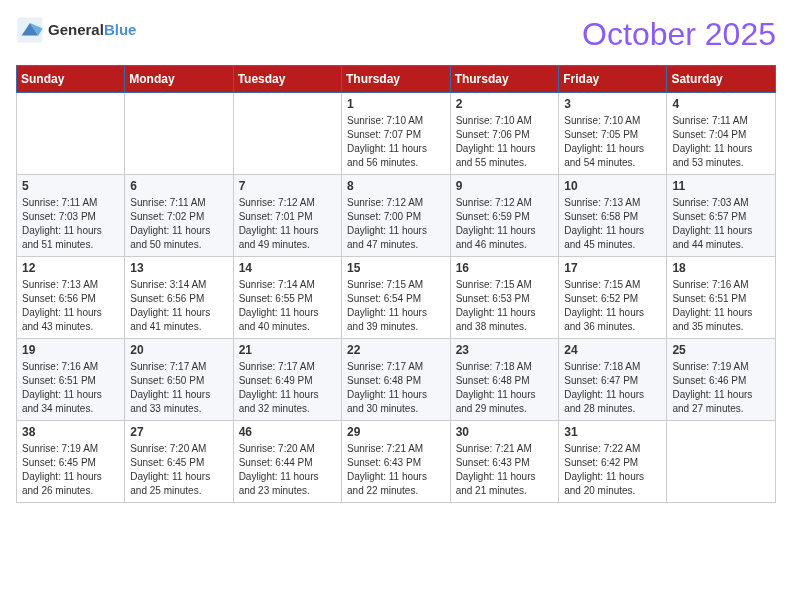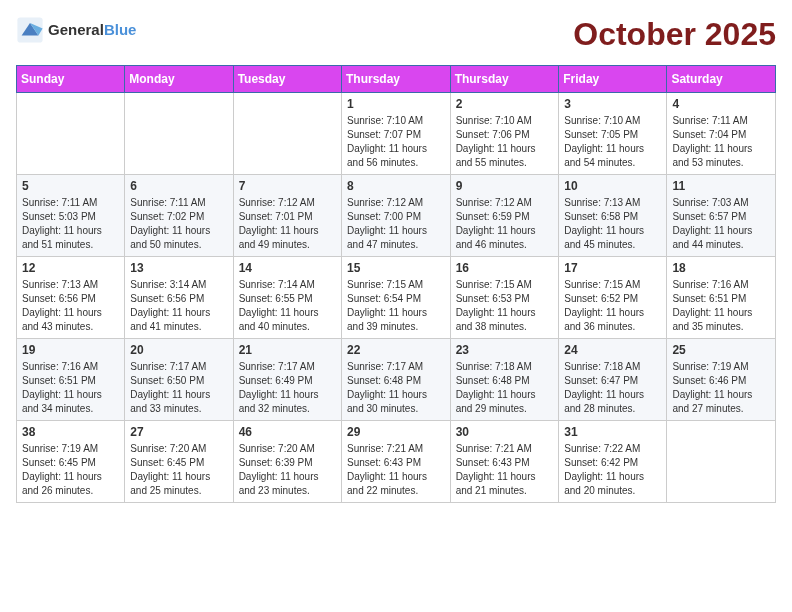--- a/index.html
+++ b/index.html
@@ -33,34 +33,34 @@
     }
     .logo-icon {
       width: 28px;
       height: 28px;
     }
     .title-block {
       text-align: right;
     }
     .month-title {
       font-size: 32px;
-      font-weight: bold;
-      color: #7f1d1d;
+      font-weight: normal;
+      color: #8b5cf6;
     }
     .location-title {
       font-size: 14px;
       color: #555;
     }
     .calendar {
       width: 100%;
       border-collapse: collapse;
       border: 1px solid #ccc;
     }
     .calendar th {
-      background-color: #d946ef;
+      background-color: #b91c1c;
       color: #fff;
       font-size: 12px;
       font-weight: bold;
       padding: 6px 4px;
       text-align: left;
       border: 1px solid #3a6aaa;
     }
     .calendar td {
       vertical-align: top;
       border: 1px solid #ccc;
@@ -147,21 +147,21 @@
           <span class="day-number">4</span>
           <div class="day-info">Sunrise: 7:11 AM
 Sunset: 7:04 PM
 Daylight: 11 hours and 53 minutes.</div>
         </td>
       </tr>
       <tr>
         <td>
           <span class="day-number">5</span>
           <div class="day-info">Sunrise: 7:11 AM
-Sunset: 5:03 PM
+Sunset: 7:03 PM
 Daylight: 11 hours and 51 minutes.</div>
         </td>
         <td>
           <span class="day-number">6</span>
           <div class="day-info">Sunrise: 7:11 AM
 Sunset: 7:02 PM
 Daylight: 11 hours and 50 minutes.</div>
         </td>
         <td>
           <span class="day-number">7</span>
@@ -291,21 +291,21 @@
         </td>
         <td>
           <span class="day-number">27</span>
           <div class="day-info">Sunrise: 7:20 AM
 Sunset: 6:45 PM
 Daylight: 11 hours and 25 minutes.</div>
         </td>
         <td>
           <span class="day-number">46</span>
           <div class="day-info">Sunrise: 7:20 AM
-Sunset: 6:39 PM
+Sunset: 6:44 PM
 Daylight: 11 hours and 23 minutes.</div>
         </td>
         <td>
           <span class="day-number">29</span>
           <div class="day-info">Sunrise: 7:21 AM
 Sunset: 6:43 PM
 Daylight: 11 hours and 22 minutes.</div>
         </td>
         <td>
           <span class="day-number">30</span>

